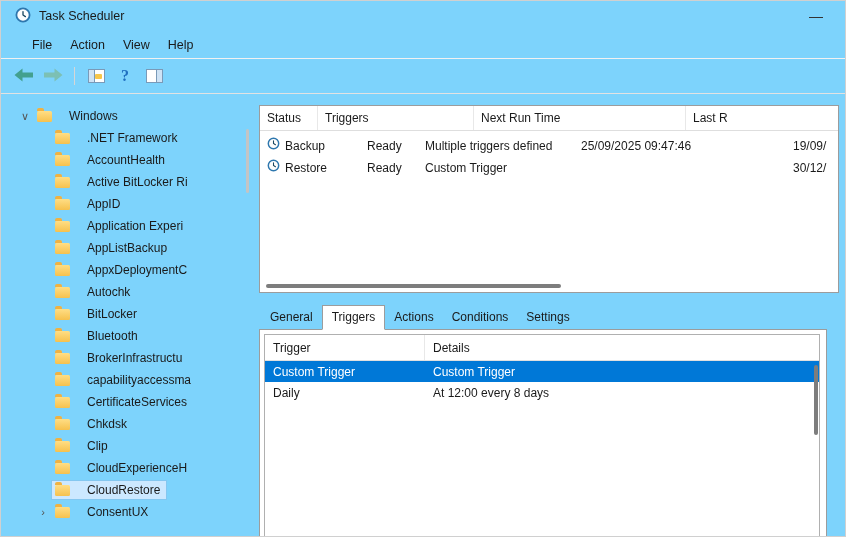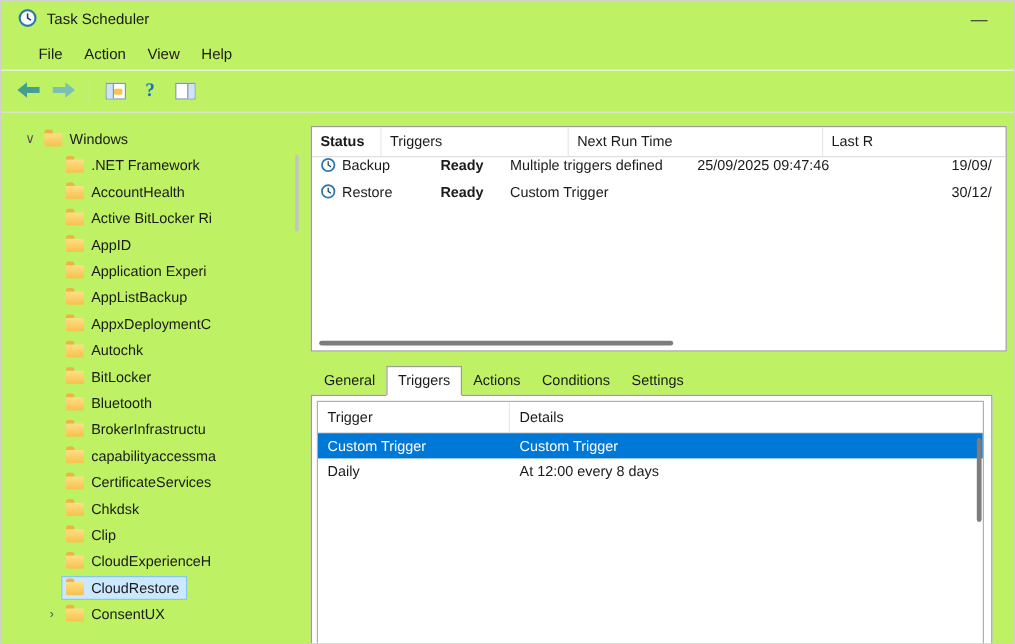--- a/index.html
+++ b/index.html
@@ -1,18 +1,18 @@
 <!DOCTYPE html>
 <html><head>
 <meta charset="utf-8">
 <style>
   html,body{margin:0;padding:0;background:#fff;}
   .window{
     position:relative;width:846px;height:537px;box-sizing:border-box;
-    background:#bef264;border:1px solid #d0d0d0;overflow:hidden;
+    background:#7dd3fc;border:1px solid #d0d0d0;overflow:hidden;
     font-family:"Liberation Sans","DejaVu Sans",sans-serif;font-size:12px;color:#1a1a1a;
   }
   
   .titlebar{height:30px;display:flex;align-items:center;padding:0 14px;}
   .title{margin-left:8px;font-size:12.5px;}
   .minimize{margin-left:auto;padding:0 8px;font-size:14px;color:#333;cursor:default;}
   
   .menubar{height:27px;display:flex;align-items:center;padding-left:22px;border-bottom:1px solid #f1f1f1;}
   .menu-item{padding:4px 9px;font-size:12.5px;}
   
@@ -23,37 +23,37 @@
   .pane-icon.left::before{content:"";position:absolute;left:0;top:0;bottom:0;width:5px;background:#cfe3f5;border-right:1px solid #7a9ab8;}
   .pane-icon.left::after{content:"";position:absolute;right:2px;top:4px;width:7px;height:5px;background:#f7c64a;border-radius:1px;}
   .pane-icon.right::before{content:"";position:absolute;right:0;top:0;bottom:0;width:5px;background:#cfe3f5;border-left:1px solid #7a9ab8;}
   .help-q{color:#1f6fc0;font-weight:bold;font-size:16px;font-family:"Liberation Serif","DejaVu Serif",serif;}
   
   .tree{position:absolute;left:10px;top:104px;width:238px;bottom:0;overflow:hidden;}
   .tree-row{display:flex;align-items:center;height:22px;white-space:nowrap;}
   .tree-row .chev{width:16px;flex:none;text-align:center;color:#555;font-size:11px;line-height:1;}
   .tree-row.root{padding-left:6px;}
   .tree-row.child{padding-left:24px;}
-  .hl{display:flex;align-items:center;gap:6px;padding:2px 6px 2px 3px;border:1px solid transparent;justify-content:center;}
+  .hl{display:flex;align-items:center;gap:17px;padding:2px 6px 2px 3px;border:1px solid transparent;justify-content:center;}
   .hl.selected{background:#cce8ff;border-color:#84c7f0;}
   .folder{width:15px;height:11px;flex:none;background:linear-gradient(180deg,#ffde85,#f6c14e);border-radius:1.5px;position:relative;}
   .folder::before{content:"";position:absolute;top:-3px;left:0;width:7px;height:3px;background:#efb243;border-radius:2px 2px 0 0;}
   .tree-sb{position:absolute;right:0;top:24px;width:3px;height:64px;background:#c4c4c4;border-radius:2px;}
   
   .list-panel{position:absolute;left:258px;top:104px;width:580px;height:188px;border:1px solid #9c9c9c;box-sizing:border-box;background:#fff;}
   .lp-header{display:flex;height:24px;border-bottom:1px solid #dedede;}
   .lp-header .col{display:flex;align-items:center;border-right:1px solid #e8e8e8;}
   .col{padding-left:7px;box-sizing:border-box;overflow:hidden;white-space:nowrap;}
   .c-name{width:100px;}
-  .c-status{width:58px;font-weight:bold;}
+  .c-status{width:58px;}
   .c-trig{width:156px;}
   .c-next{width:212px;}
   .c-last{flex:1;border-right:none !important;}
   .lp-row{display:flex;height:22px;align-items:center;}
-  .lp-row .col{display:flex;align-items:flex-start;gap:5px;height:100%;}
+  .lp-row .col{display:flex;align-items:flex-end;gap:5px;height:100%;}
   .h-scroll{position:absolute;left:2px;bottom:3px;right:2px;height:5px;}
   .h-thumb{margin-left:4px;width:295px;height:4px;background:#7d7d7d;border-radius:2px;}
   
   .detail-panel{position:absolute;left:258px;top:302px;width:568px;height:235px;}
   .tabs{display:flex;align-items:flex-end;height:26px;padding-left:2px;position:relative;z-index:2;}
   .tab{padding:4px 9px 5px;font-size:12px;}
   .tab.active{background:#fff;border:1px solid #9c9c9c;border-bottom:1px solid #fff;margin-bottom:-1px;}
   .tab-content{position:absolute;left:0;right:0;top:26px;bottom:0;border:1px solid #9c9c9c;background:#fff;box-sizing:border-box;z-index:1;}
   .dt{position:absolute;left:4px;right:6px;top:4px;bottom:-2px;border:1px solid #b0b0b0;overflow:hidden;}
   .dt-header{display:flex;height:25px;border-bottom:1px solid #e0e0e0;}

